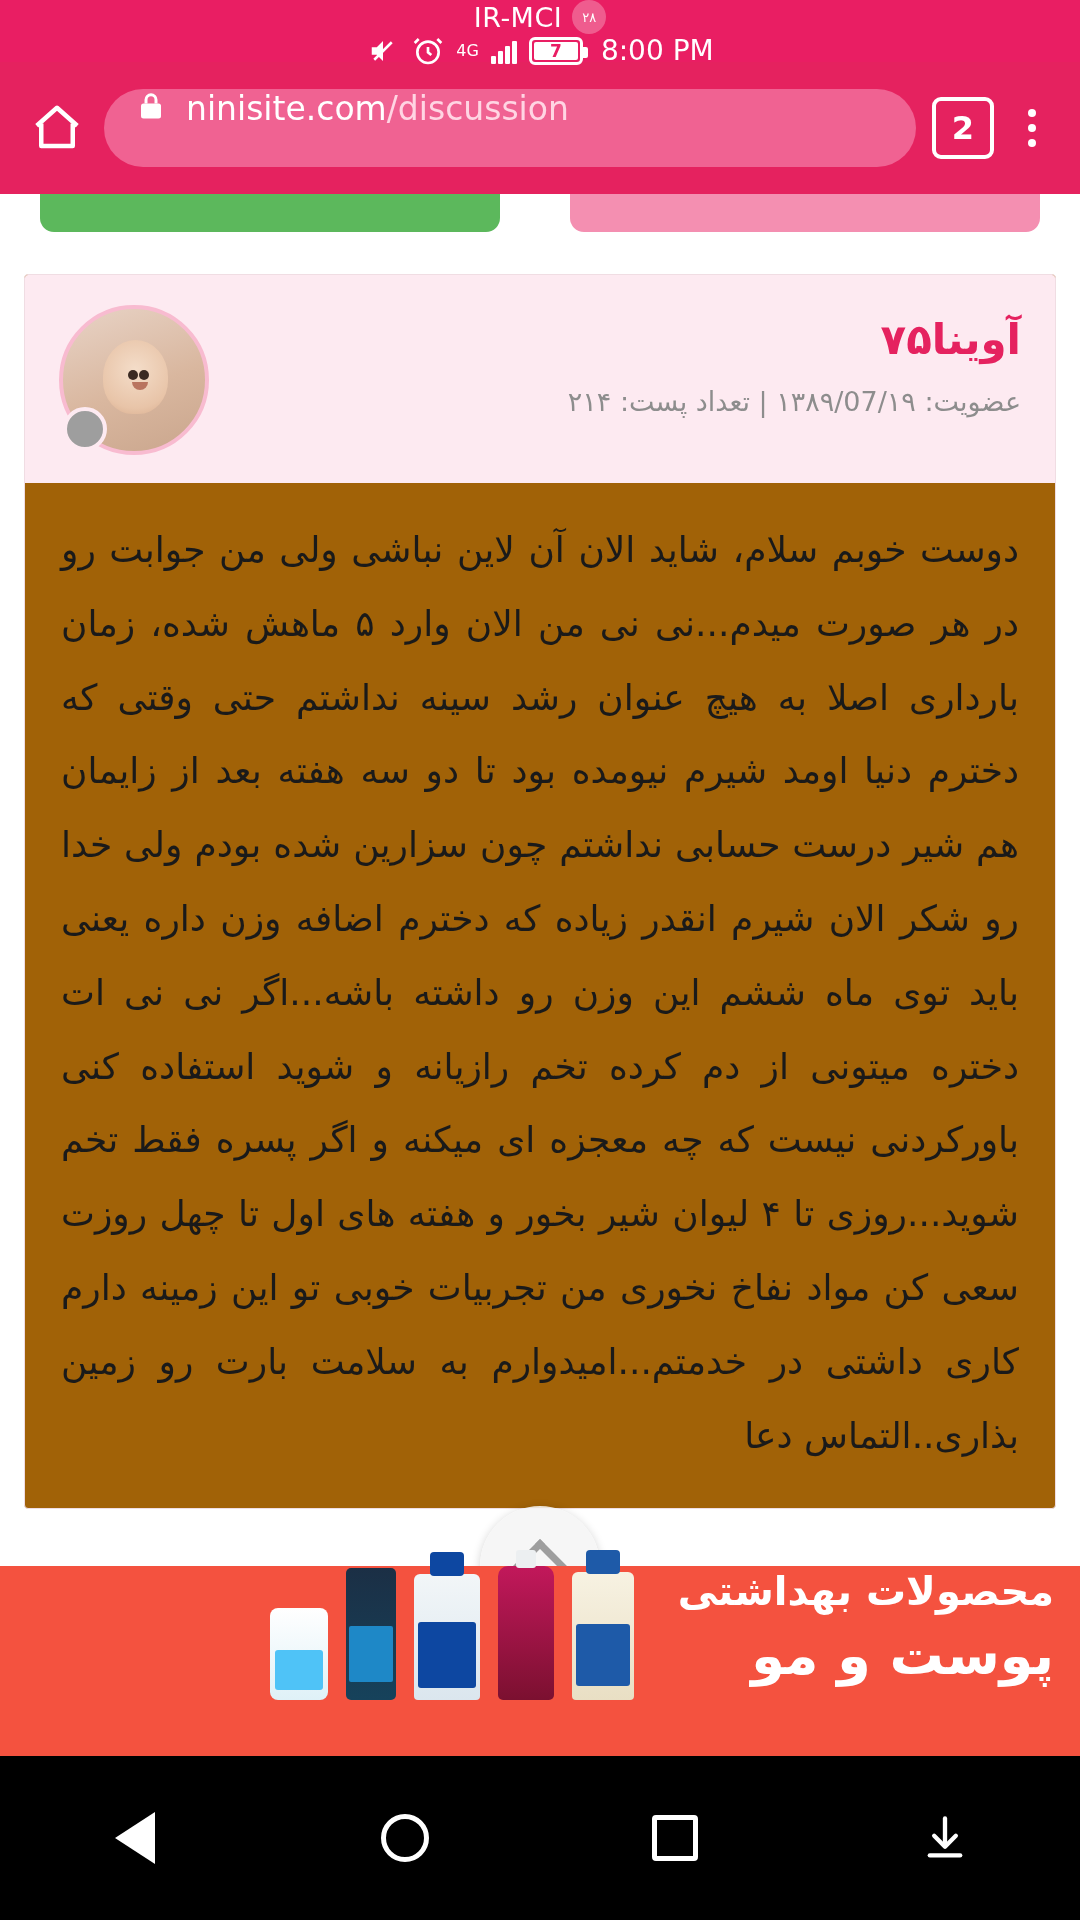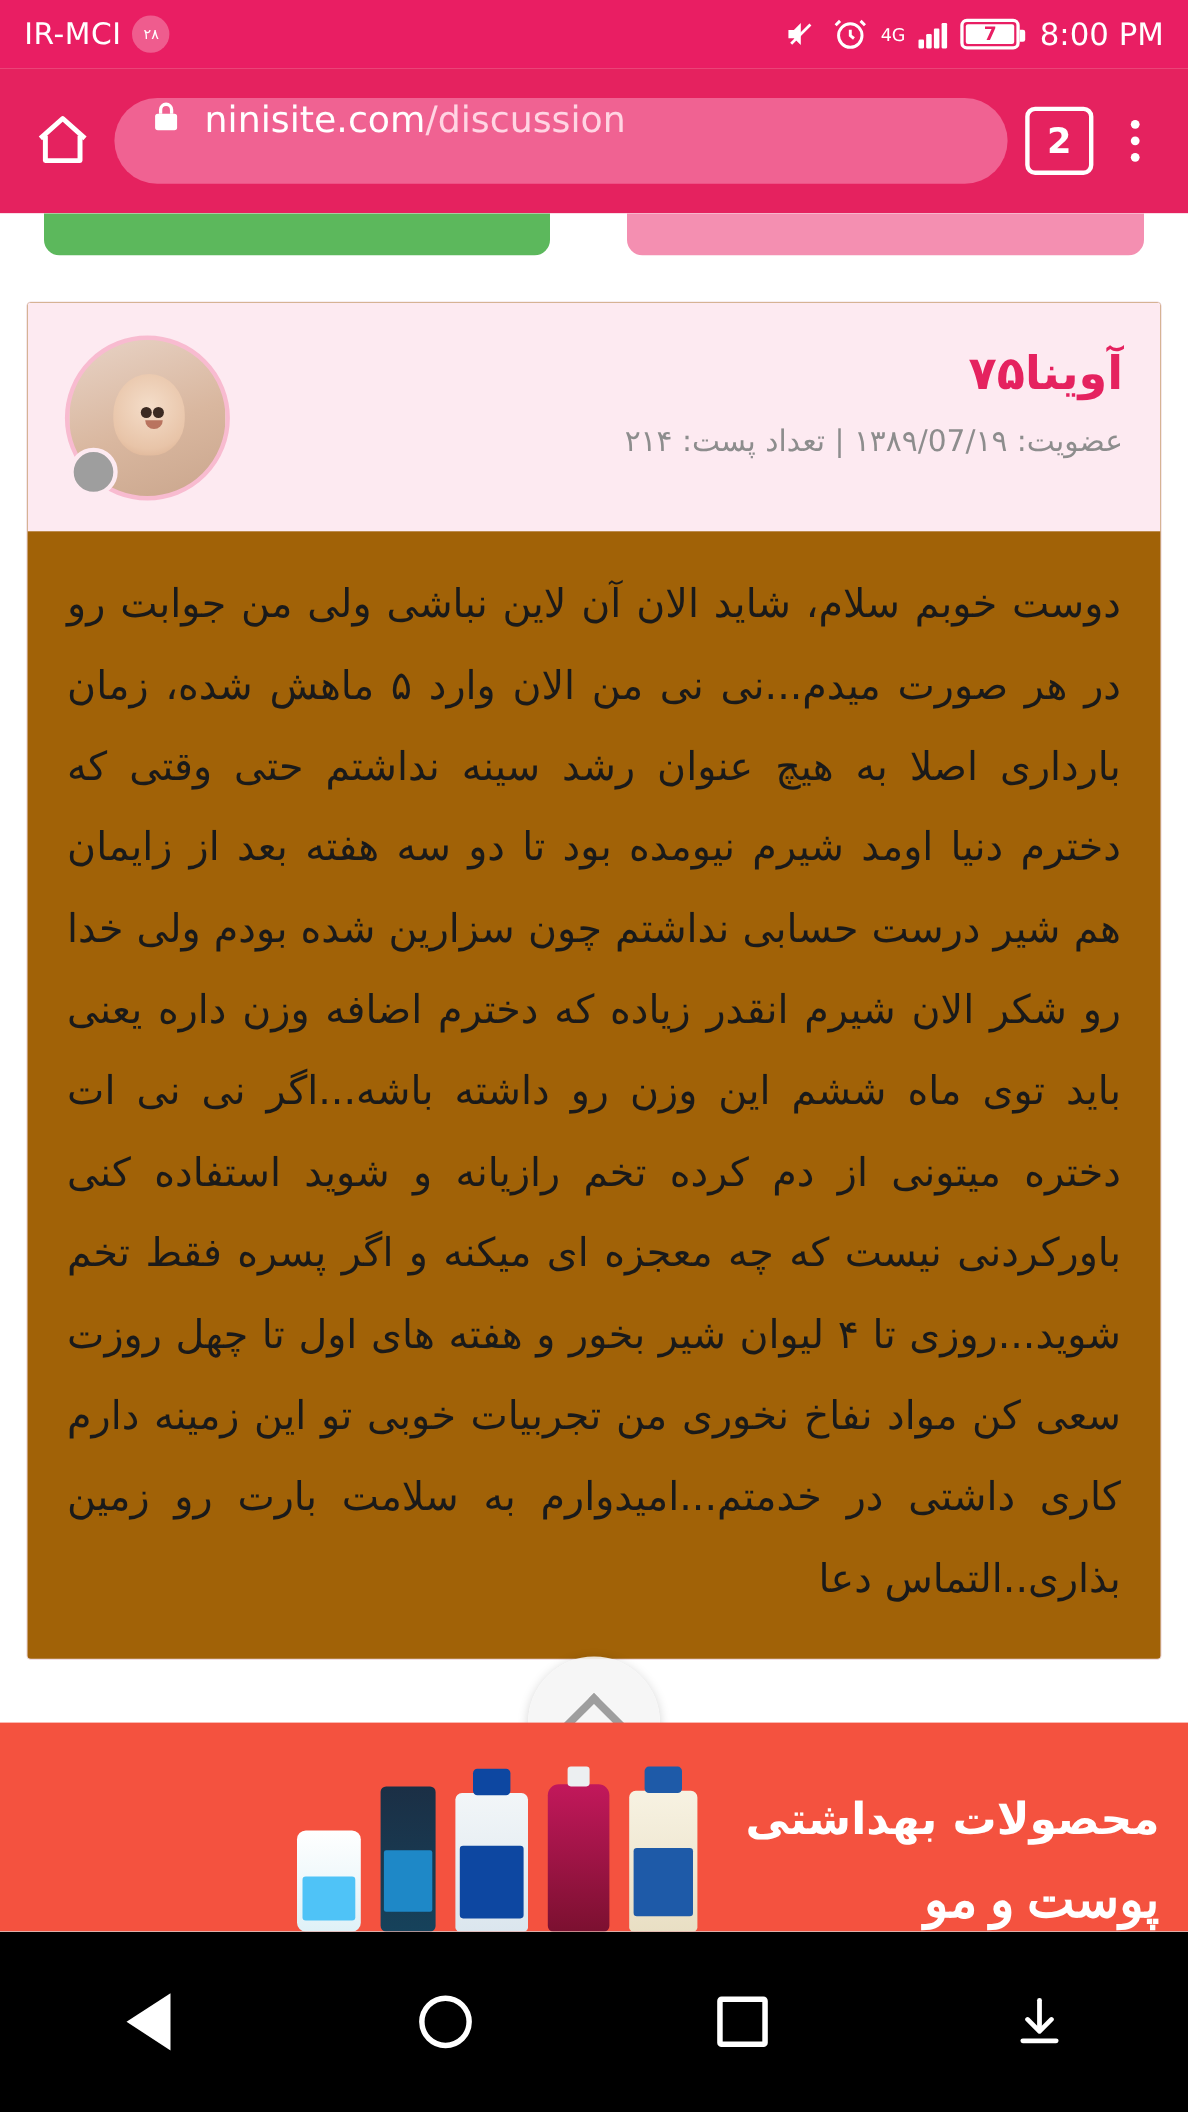--- a/index.html
+++ b/index.html
@@ -7,23 +7,24 @@
     width: 1080px; height: 1920px;
     background: #ffffff;
     font-family: "DejaVu Sans", "Liberation Sans", sans-serif;
     overflow: hidden;
   }
   .screen { position: relative; width: 1080px; height: 1920px; overflow: hidden; background:#fff; }
 
   
   .statusbar {
     height: 62px; background: #e91e63;
-    display: flex; align-items: center; justify-content: space-between;
-    padding: 0 22px; color: #fff;
+    display: flex; align-items: center; 
+    padding: 0 6px; color: #fff;
     direction: ltr;
+    flex-direction: column;
   }
   .sb-left { display: flex; align-items: center; gap: 10px; }
   .carrier { font-size: 27px; letter-spacing: .5px; font-weight: 400; }
   .sim-badge {
     width: 34px; height: 34px; border-radius: 50%;
     background: rgba(255,255,255,.28);
     display: flex; align-items: center; justify-content: center;
     font-size: 13px;
   }
   .sb-right { display: flex; align-items: center; gap: 12px; }
@@ -139,26 +140,26 @@
   .chev {
     width: 48px; height: 48px;
     border-left: 7px solid #9e9e9e; border-top: 7px solid #9e9e9e;
     transform: rotate(45deg); margin-top: 14px;
   }
 
   
   .ad {
     position: absolute; left: 0; right: 0; bottom: 0;
     height: 190px; background: #f4523f;
-    display: flex; align-items: flex-end; direction: rtl;
+    display: flex; align-items: flex-start; direction: rtl;
     padding: 0 26px; gap: 16px;
   }
   .ad-text { color: #fff; text-align: right; flex: 0 0 auto; padding-left: 12px; }
   .ad-line1 { font-size: 40px; font-weight: 700; line-height: 1.25; }
-  .ad-line2 { font-size: 46px; font-weight: 700; line-height: 1.25; margin-top: 20px; font-family: Liberation Serif, serif; }
+  .ad-line2 { font-size: 54px; font-weight: 700; line-height: 1.25; margin-top: 6px; }
   .ad-products { display: flex; align-items: flex-end; gap: 18px; flex: 1; justify-content: flex-start; padding-right: 16px; }
   .bottle { position: relative; border-radius: 6px 6px 4px 4px; }
   .b1 { width: 62px; height: 128px; background: linear-gradient(#f7f2e2,#e9dfc4); }
   .b1::before{content:"";position:absolute;top:-22px;left:14px;width:34px;height:24px;background:#1e5aa8;border-radius:4px}
   .b1 .lbl{position:absolute;bottom:14px;left:4px;right:4px;height:62px;background:#1e5aa8;border-radius:3px}
   .b2 { width: 56px; height: 134px; background: linear-gradient(#c2185b,#7b1030); border-radius: 10px 10px 5px 5px;}
   .b2::before{content:"";position:absolute;top:-16px;left:18px;width:20px;height:18px;background:#eceff1;border-radius:3px}
   .b3 { width: 66px; height: 126px; background: linear-gradient(#f2f6f8,#dbe6ee); }
   .b3::before{content:"";position:absolute;top:-22px;left:16px;width:34px;height:24px;background:#0d47a1;border-radius:4px}
   .b3 .lbl{position:absolute;bottom:12px;left:4px;right:4px;height:66px;background:#0d47a1;border-radius:3px}

